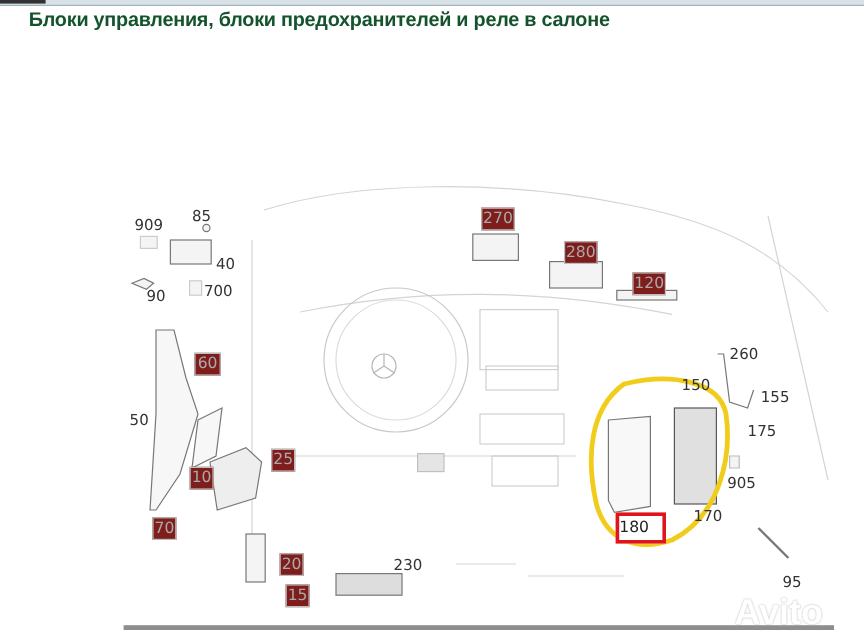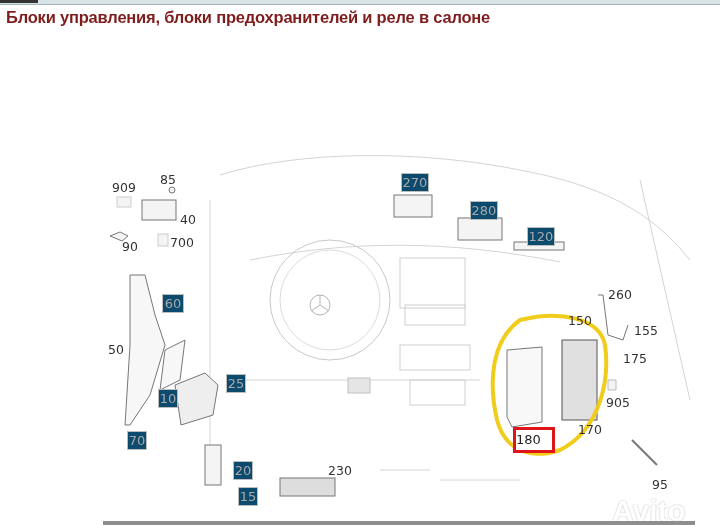--- a/index.html
+++ b/index.html
@@ -1,22 +1,22 @@
 <!DOCTYPE html>
 <html><head>
 <meta charset="utf-8">
 <style>
   html,body{margin:0;padding:0;background:#fff;}
   body{width:720px;height:525px;position:relative;overflow:hidden;font-family:"Liberation Sans",sans-serif;}
   .topbar{position:absolute;left:0;top:0;width:720px;height:4px;background:#d8e2e6;border-bottom:1px solid #9fb4bc;}
   .topbar .tab{position:absolute;left:0;top:0;width:38px;height:3px;background:#333;}
-  .title{position:absolute;left:6px;top:8px;font-size:16.5px;font-weight:bold;color:#7f1d1d;letter-spacing:-0.2px;white-space:nowrap;}
+  .title{position:absolute;left:24px;top:8px;font-size:16.5px;font-weight:bold;color:#14532d;letter-spacing:-0.2px;white-space:nowrap;}
   .canvas{position:absolute;left:0;top:0;width:720px;height:525px;}
   .lbl{position:absolute;font-family:"DejaVu Sans",sans-serif;font-size:12.5px;color:#333;}
-  .box{position:absolute;background:#0c4a6e;border:1px solid #bdbdbd;color:#a9a9a9;font-family:"DejaVu Sans",sans-serif;font-size:13px;text-align:center;line-height:17px;height:17px;}
+  .box{position:absolute;background:#7f1d1d;border:1px solid #bdbdbd;color:#a9a9a9;font-family:"DejaVu Sans",sans-serif;font-size:13px;text-align:center;line-height:17px;height:17px;}
   .redbox{position:absolute;left:513px;top:427px;width:36px;height:20px;border:3px solid #e0141b;background:#fff;color:#222;font-family:"DejaVu Sans",sans-serif;font-size:13px;text-align:left;line-height:20px;}
   .bottomline{position:absolute;left:103px;top:521px;width:592px;height:4px;background:#8e8e8e;}
   .avito{position:absolute;left:612px;top:494px;font-family:"Liberation Sans",sans-serif;font-size:30px;font-weight:bold;color:#fff;text-shadow:0 0 1px #bbb,0 0 2px #ccc;opacity:0.9;}
 </style>
 </head>
 <body>
 
 <div class="canvas">
   <div class="topbar">
       <div class="tab"></div>

